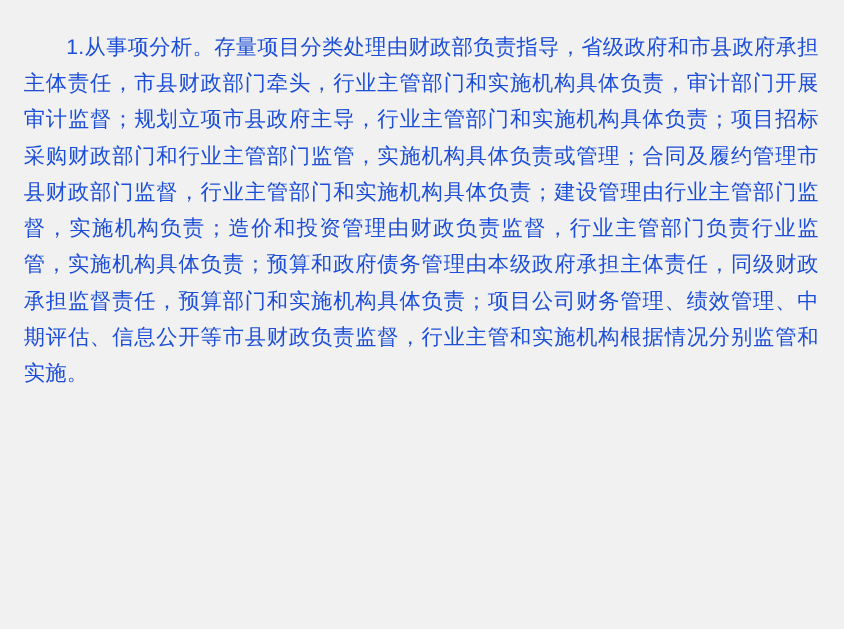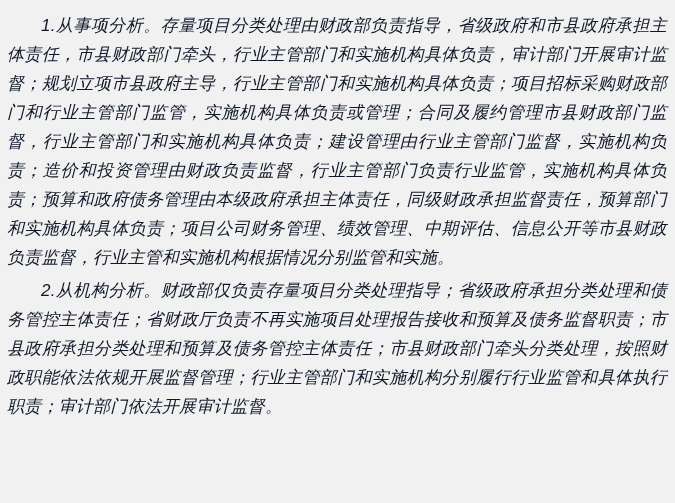--- a/index.html
+++ b/index.html
@@ -14,31 +14,29 @@
       font-family: "Liberation Sans", "DejaVu Sans", sans-serif;
     }
     .page {
       box-sizing: border-box;
       width: 675px;
       height: 503px;
       padding: 7px 4px 0 3px;
       background: #f0f1f0;
     }
     .para {
-      margin: 4px;
-      color: #0f172a;
+      margin: 16px;
+      color: #1d4ed8;
       font-size: 17px;
       line-height: 29px;
       text-align: justify;
       text-justify: inter-ideograph;
       text-indent: 2em;
       letter-spacing: 0.2px;
       word-break: break-all;
-      font-style: italic;
     }
   </style>
 </head>
 <body>
 
 <div class="page">
   <p class="para">1.从事项分析。存量项目分类处理由财政部负责指导，省级政府和市县政府承担主体责任，市县财政部门牵头，行业主管部门和实施机构具体负责，审计部门开展审计监督；规划立项市县政府主导，行业主管部门和实施机构具体负责；项目招标采购财政部门和行业主管部门监管，实施机构具体负责或管理；合同及履约管理市县财政部门监督，行业主管部门和实施机构具体负责；建设管理由行业主管部门监督，实施机构负责；造价和投资管理由财政负责监督，行业主管部门负责行业监管，实施机构具体负责；预算和政府债务管理由本级政府承担主体责任，同级财政承担监督责任，预算部门和实施机构具体负责；项目公司财务管理、绩效管理、中期评估、信息公开等市县财政负责监督，行业主管和实施机构根据情况分别监管和实施。</p>
-  <p class="para">2.从机构分析。财政部仅负责存量项目分类处理指导；省级政府承担分类处理和债务管控主体责任；省财政厅负责不再实施项目处理报告接收和预算及债务监督职责；市县政府承担分类处理和预算及债务管控主体责任；市县财政部门牵头分类处理，按照财政职能依法依规开展监督管理；行业主管部门和实施机构分别履行行业监管和具体执行职责；审计部门依法开展审计监督。</p>
 </div>
 
 </body></html>

